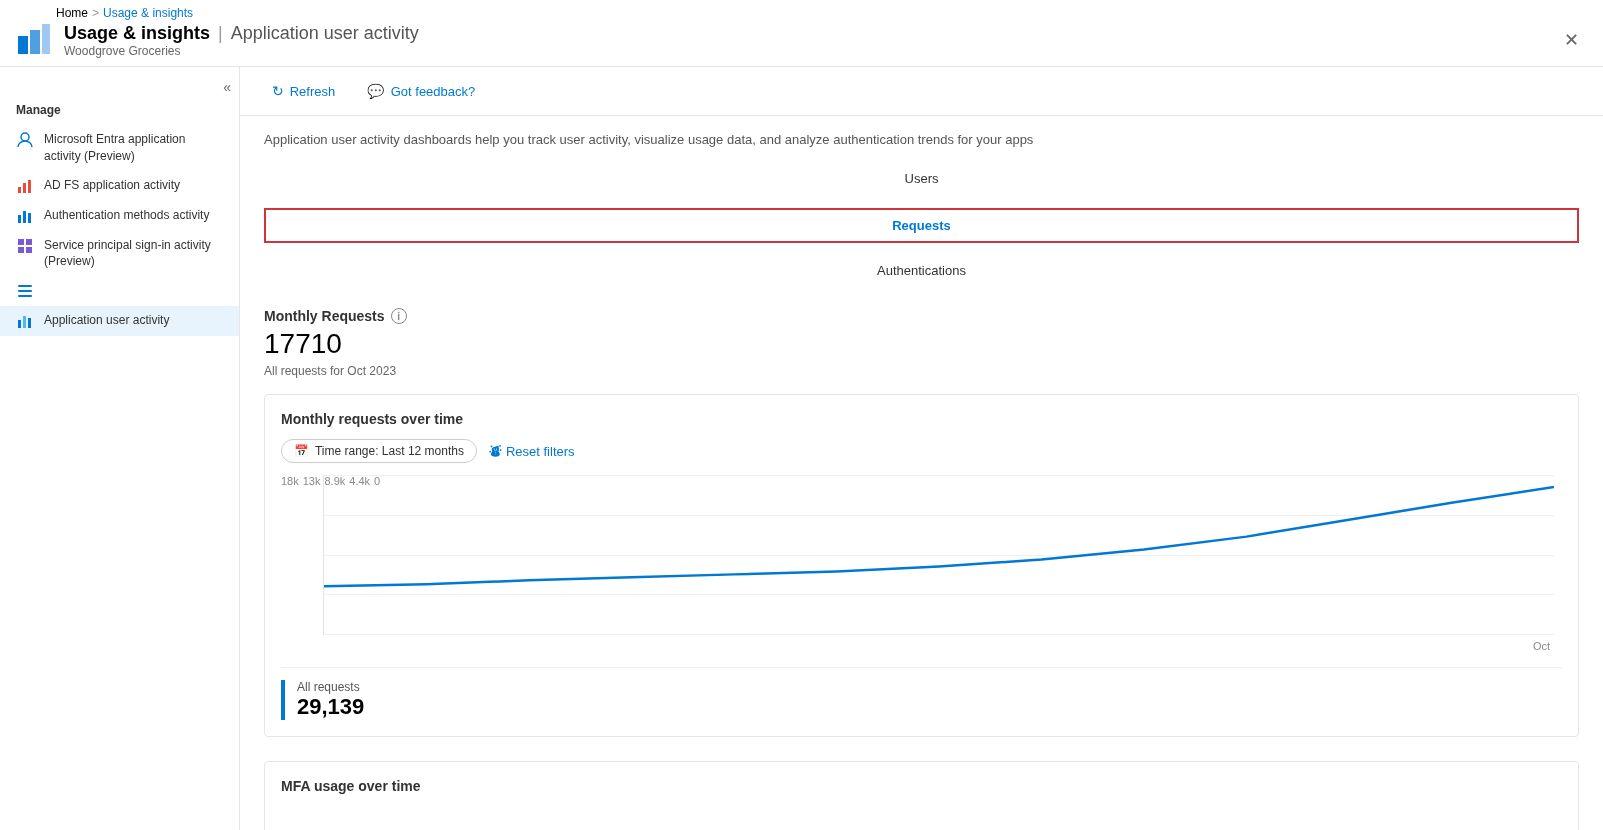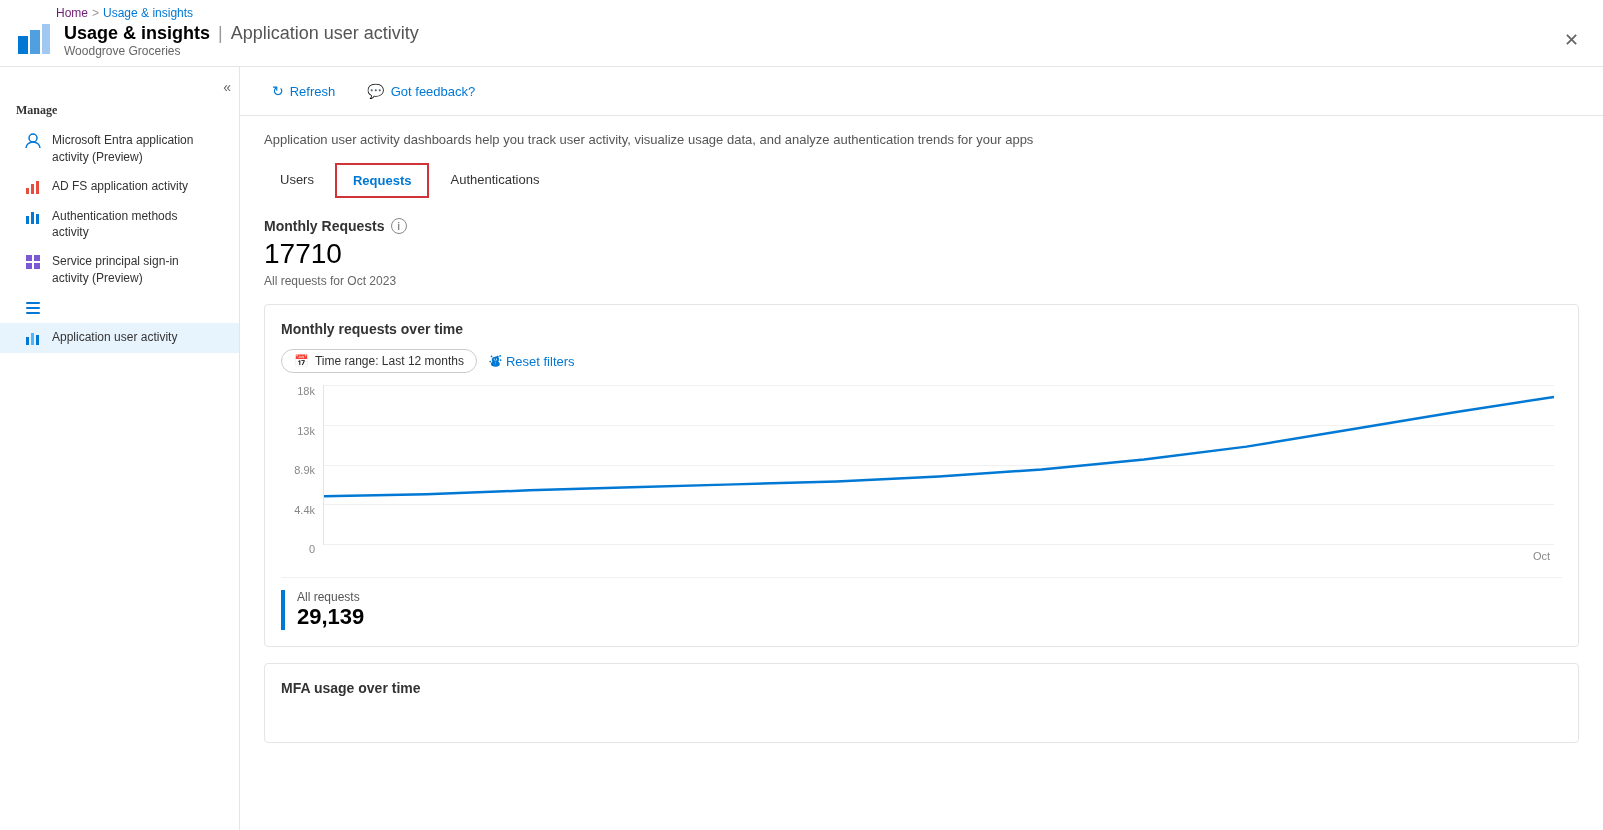--- a/index.html
+++ b/index.html
@@ -12,55 +12,55 @@
     }
     .top-bar-left { display: flex; align-items: center; gap: 12px; }
     .page-title-area { display: flex; flex-direction: column; }
     .close-btn { background: none; border: none; cursor: pointer; font-size: 18px; color: #666; padding: 4px 8px; }
 
     
     .layout { display: flex; height: calc(100vh - 56px); }
 
     
     .sidebar { width: 240px; border-right: 1px solid #e5e5e5; overflow-y: auto; padding: 8px 0; flex-shrink: 0; }
-    .sidebar-item { display: flex; align-items: flex-start; gap: 10px; padding: 6px 24px; cursor: pointer; line-height: 1.4; }
+    .sidebar-item { display: flex; align-items: flex-start; gap: 10px; padding: 6px 16px; cursor: pointer; line-height: 1.4; }
     .sidebar-item.active { background: #e8f4fd; }
 
     
     .main { flex: 1; overflow-y: auto; padding: 0; }
 
     
     .toolbar { display: flex; align-items: center; gap: 16px; padding: 12px 24px; border-bottom: 1px solid #e5e5e5; }
     .toolbar-btn { display: flex; align-items: center; gap: 6px; background: none; border: none; cursor: pointer; color: #0078d4; font-size: 13px; padding: 4px 8px; }
 
     
     .content { padding: 16px 24px; }
     .description { font-size: 13px; color: #555; margin-bottom: 16px; }
 
     
-    .tabs { display: flex; gap: 5px; margin-bottom: 20px; }
+    .tabs { display: flex; gap: 12px; margin-bottom: 20px; flex-direction: column; }
     .tab { padding: 8px 16px; cursor: pointer; font-size: 13px; color: #333; border: none; background: none; border-bottom: 2px solid transparent; }
     .tab.active { color: #0078d4; border-bottom: 2px solid #0078d4; font-weight: 600; }
 
     
     .stats-area { margin-bottom: 16px; }
     .stat-title { font-size: 14px; font-weight: 600; color: #333; display: flex; align-items: center; gap: 6px; }
     .stat-number { font-size: 28px; font-weight: 300; color: #000; margin: 4px 0; }
     .stat-sub { font-size: 12px; color: #666; }
 
     
-    .chart-section { border: 1px solid #e5e5e5; border-radius: 4px; padding: 16px; margin-bottom: 16px; }
+    .chart-section { border: 1px solid #e5e5e5; border-radius: 4px; padding: 16px; margin-bottom: 24px; }
     .chart-section-title { font-size: 14px; font-weight: 600; margin-bottom: 12px; }
     .chart-filters { display: flex; align-items: center; gap: 12px; margin-bottom: 12px; }
     .filter-btn { display: flex; align-items: center; gap: 6px; padding: 4px 12px; border: 1px solid #ccc; border-radius: 14px; background: #fff; cursor: pointer; font-size: 12px; color: #333; }
     .reset-link { display: flex; align-items: center; gap: 4px; color: #0078d4; font-size: 13px; cursor: pointer; background: none; border: none; }
 
     
     .chart-container { position: relative; height: 180px; }
-    .chart-y-labels { position: absolute; left: 0; top: 0; bottom: 10px; width: 38px; display: flex; flex-direction: column; justify-content: space-between; }
+    .chart-y-labels { position: absolute; left: 0; top: 0; bottom: 10px; width: 38px; display: flex; flex-direction: row; justify-content: space-between; }
     .chart-area { position: absolute; left: 42px; right: 8px; top: 0; bottom: 20px; border-left: 1px solid #e5e5e5; border-bottom: 1px solid #e5e5e5; }
     .chart-grid-line { position: absolute; left: 0; right: 0; border-top: 1px solid #f0f0f0; }
 
     
     .chart-legend { display: flex; align-items: flex-start; gap: 12px; margin-top: 12px; padding-top: 12px; border-top: 1px solid #f0f0f0; }
     .legend-bar { width: 4px; height: 40px; background: #0078d4; flex-shrink: 0; }
     .legend-text { }
     .legend-label { font-size: 12px; color: #555; }
     .legend-value { font-size: 22px; font-weight: 600; color: #000; }
 
@@ -70,21 +70,21 @@
     .bottom-panel-title { font-size: 14px; font-weight: 600; color: #333; }
 
     
     .info-icon { display: inline-flex; align-items: center; justify-content: center; width: 16px; height: 16px; border-radius: 50%; border: 1px solid #888; color: #888; font-size: 10px; cursor: pointer; }
   </style>
 </head>
 <body>
 
 <div style="position:relative;">
   <div style="position:absolute; top:6px; left:56px; display:flex; align-items:center; gap:4px; font-size:12px; z-index:10;">
-    <a style="color:#701a75; text-decoration:none;">Home</a>
+    <a style="color:#000000; text-decoration:none;">Home</a>
     <span style="color:#999;">&gt;</span>
     <span style="color:#0078d4;">Usage &amp; insights</span>
   </div>
 </div>
 
 <div class="top-bar" style="padding-top:22px;">
   <div class="top-bar-left">
 
     <div style="width:36px; height:36px; flex-shrink:0;">
       <svg viewBox="0 0 36 36" fill="none" xmlns="http://www.w3.org/2000/svg">
@@ -104,21 +104,21 @@
   </div>
   <button class="close-btn">✕</button>
 </div>
 
 <div class="layout">
 
   <div class="sidebar">
     <div style="display:flex; justify-content:flex-end; padding:4px 8px;">
       <button style="background:none;border:none;cursor:pointer;color:#666;font-size:14px;">«</button>
     </div>
-    <div style="font-size:12px; font-weight:600; padding:4px 16px 8px; color:#333;font-family:Liberation Serif, serif;">Manage</div>
+    <div style="font-size:12px; font-weight:600; padding:4px 16px 8px; color:#333;">Manage</div>
 
     <div class="sidebar-item">
       <span style="width:18px;height:18px;flex-shrink:0;">
         <svg viewBox="0 0 18 18" fill="none">
             <circle cx="9" cy="6" r="4" stroke="#0078d4" stroke-width="1.5"></circle>
             <path d="M2 16c0-3.314 3.134-6 7-6s7 2.686 7 6" stroke="#0078d4" stroke-width="1.5"></path>
           </svg>
       </span>
       <span style="font-size:12px;">Microsoft Entra application activity (Preview)</span>
     </div>

